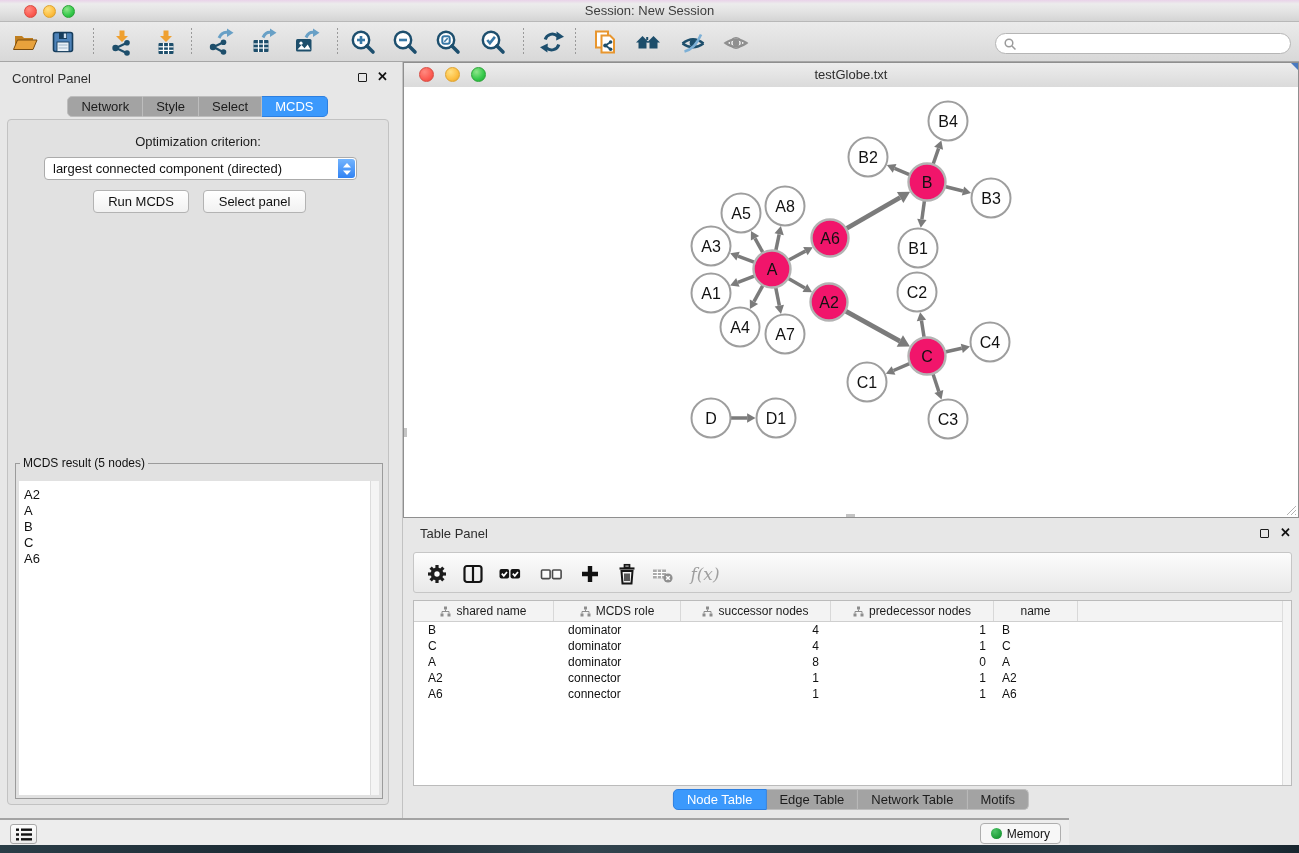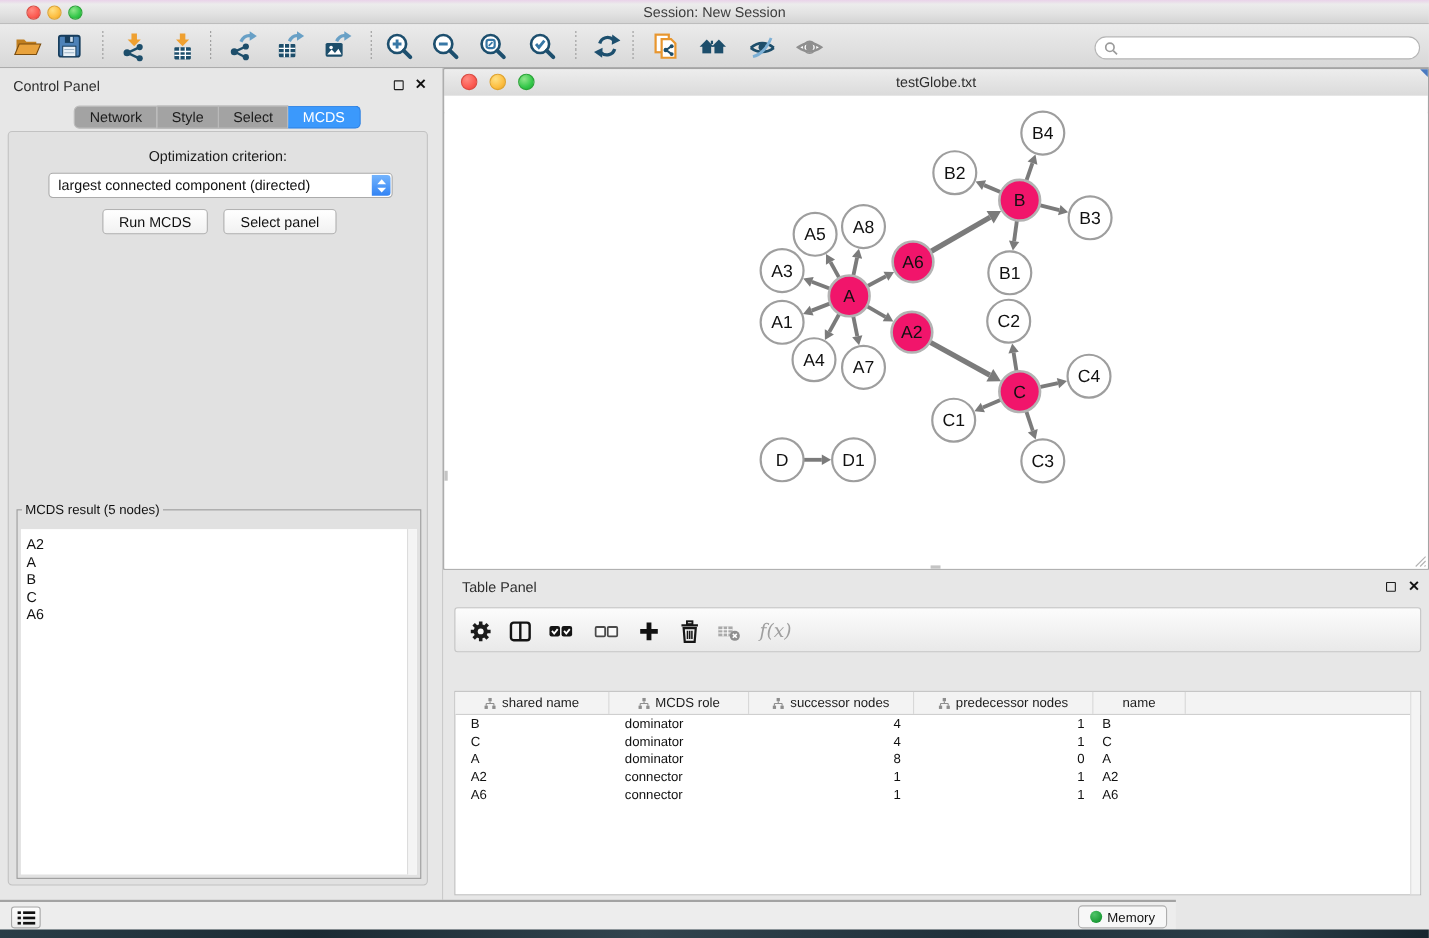--- a/index.html
+++ b/index.html
@@ -80,21 +80,21 @@
   
   #table-panel { position:absolute; left:0; top:456px; width:896px; height:300px; background:#e7e7e7; }
   #tp-title { position:absolute; left:17px; top:8px; font-size:13px; color:#2e2e2e; }
   #tp-float { position:absolute; left:857px; top:11px; }
   #tp-close { position:absolute; left:877px; top:10px; }
   #tp-toolbar { position:absolute; left:10px; top:34px; width:879px; height:41px;
     background:linear-gradient(#fcfcfc, #e9e9e9); border:1px solid #c6c6c6; border-radius:3px; }
   .tp-icon { position:absolute; top:7px; width:27px; height:27px; display:flex; align-items:center; justify-content:center; }
   #fx-btn { font-family:"DejaVu Serif", serif; font-style:italic; font-size:17px; color:#9f9f9f; }
 
-  #node-table { position:absolute; left:10px; top:82px; width:879px; height:186px; background:#fff; border:1px solid #bbbbbb;margin-top:28px; }
+  #node-table { position:absolute; left:10px; top:82px; width:879px; height:186px; background:#fff; border:1px solid #bbbbbb; }
   #table-header { display:flex; height:21px; background:#f3f3f3; border-bottom:1px solid #cfcfcf; }
   .hcell { display:flex; align-items:center; justify-content:center; gap:5px; font-size:12px; color:#1c1c1c;
     border-right:1px solid #d8d8d8; height:100%; }
   .hcell .tree-ic { flex:0 0 auto; }
   .c0 { width:140px; } .c1 { width:127px; } .c2 { width:150px; } .c3 { width:163px; } .c4 { width:84px; }
   .trow { display:flex; height:16px; font-size:12px; color:#111; }
   .tcell { height:16px; line-height:16px; white-space:nowrap; overflow:hidden; }
   .tcell.c0 { padding-left:14px; } .tcell.c1 { padding-left:14px; }
   .tcell.c2 { text-align:right; padding-right:12px; } .tcell.c3 { text-align:right; padding-right:8px; }
   .tcell.c4 { padding-left:8px; }
@@ -566,20 +566,26 @@
             <span class="tcell c0">A6</span>
             <span class="tcell c1">connector</span>
             <span class="tcell c2">1</span>
             <span class="tcell c3">1</span>
             <span class="tcell c4">A6</span>
           </div>
         </div>
       <div id="table-scroll"></div>
     </div>
 
+    <div id="tp-tabs">
+      <span class="seg-tab selected">Node Table</span>
+      <span class="seg-tab">Edge Table</span>
+      <span class="seg-tab">Network Table</span>
+      <span class="seg-tab">Motifs</span>
+    </div>
   </div>
 </div>
 
 <div id="status-bar">
   <span id="console-btn">
     <svg width="18" height="15" viewBox="0 0 18 15">
       <rect x="1" y="1.5" width="3" height="2.4" fill="#111"></rect>
         <rect x="6" y="1.5" width="11" height="2.4" fill="#111"></rect>
       <rect x="1" y="6.3" width="3" height="2.4" fill="#111"></rect>
         <rect x="6" y="6.3" width="11" height="2.4" fill="#111"></rect>

